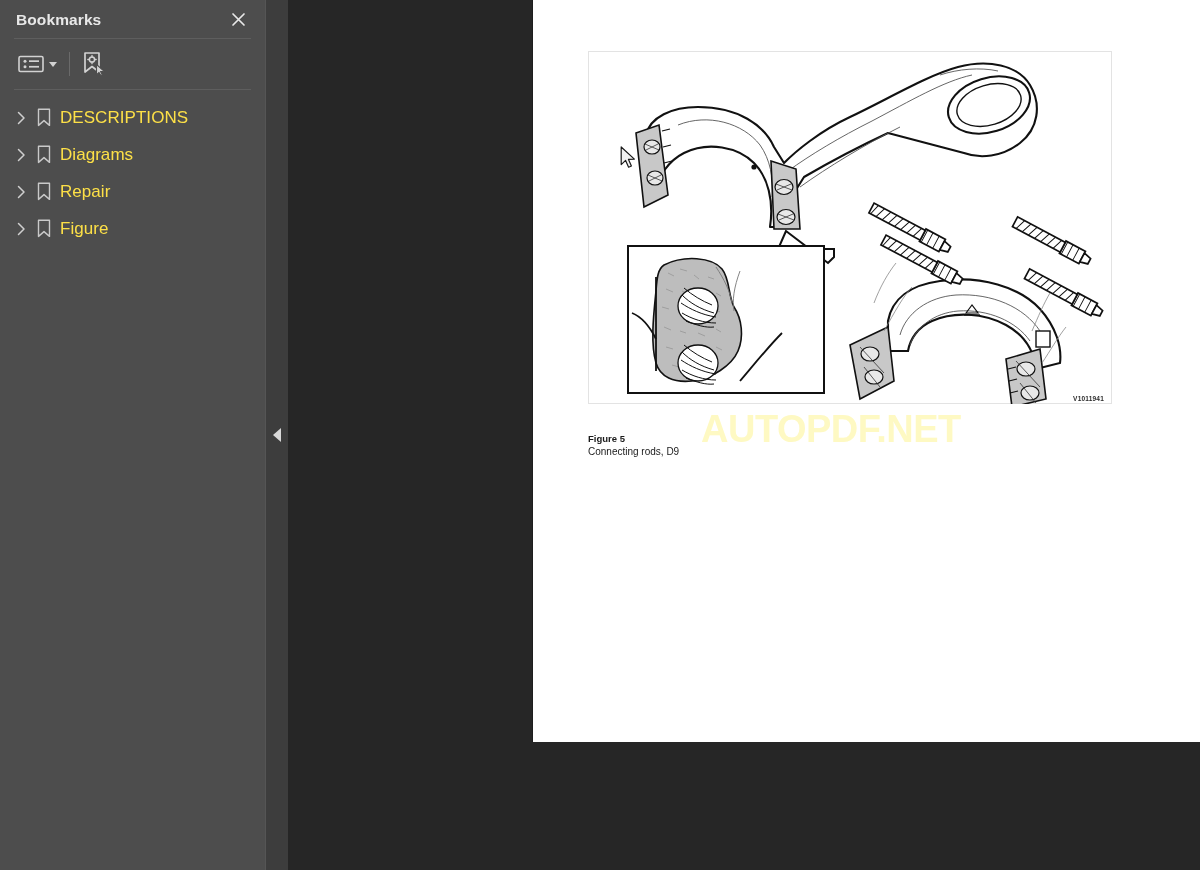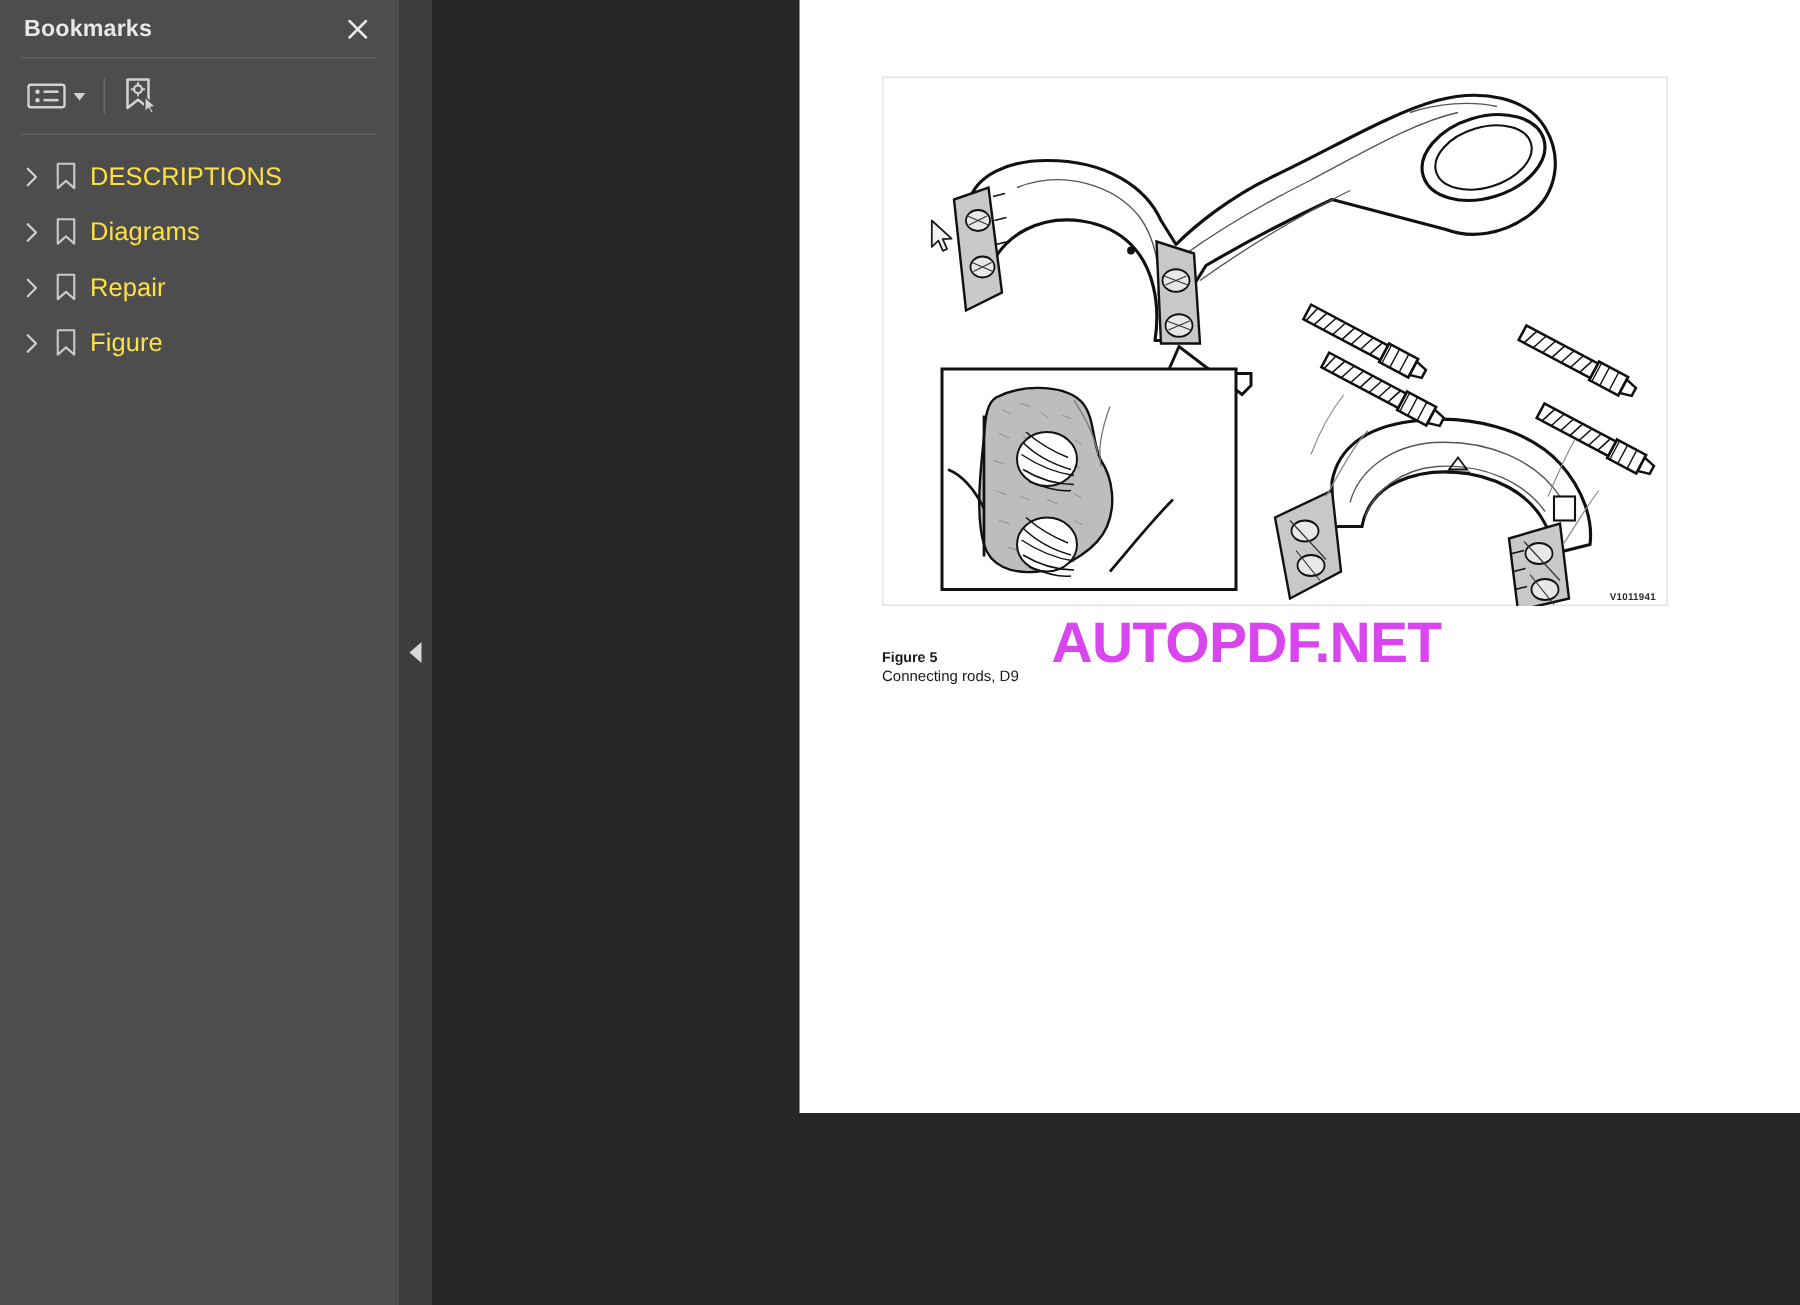--- a/index.html
+++ b/index.html
@@ -224,21 +224,21 @@
   }
 
   
   .watermark {
     position: absolute;
     left: 413px;
     top: 408px;
     font-family: "Liberation Sans", sans-serif;
     font-size: 38px;
     font-weight: bold;
-    color: #d946ef;
+    color: #fef9c3;
     letter-spacing: -0.5px;
     white-space: nowrap;
     z-index: 40;
     pointer-events: none;
   }
 
   
   .cursor {
     position: absolute;
     left: 332px;

